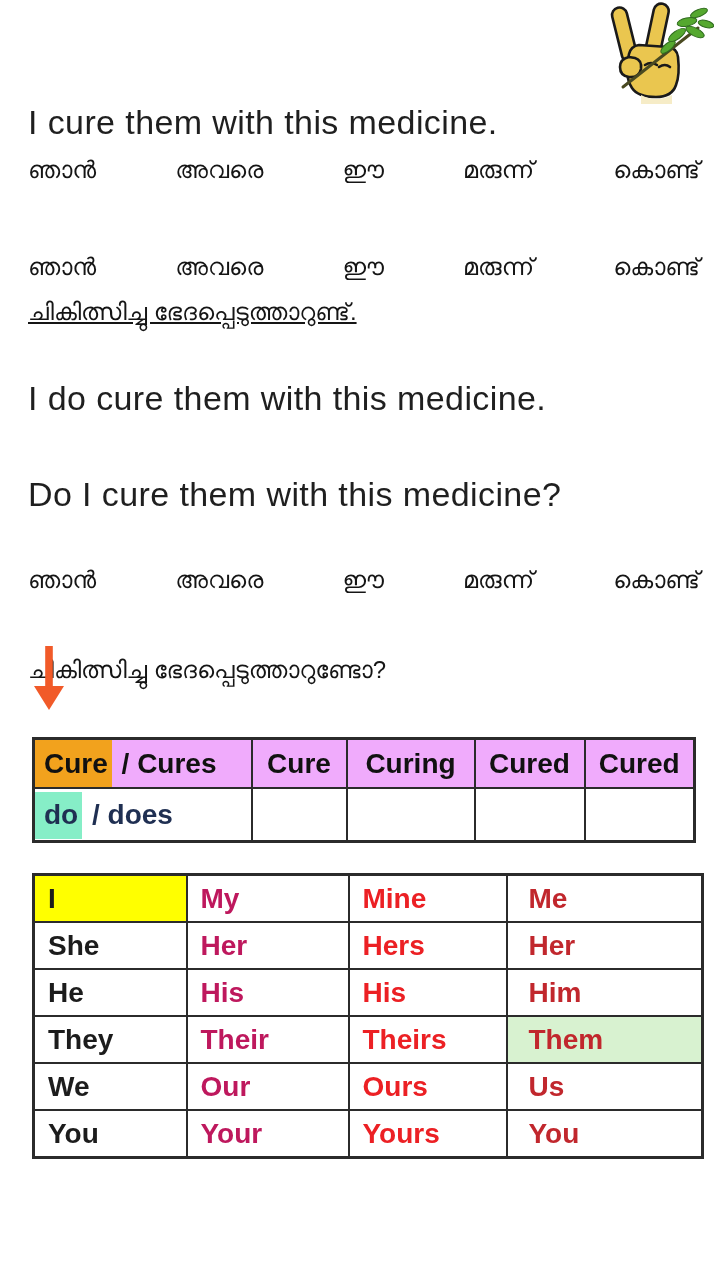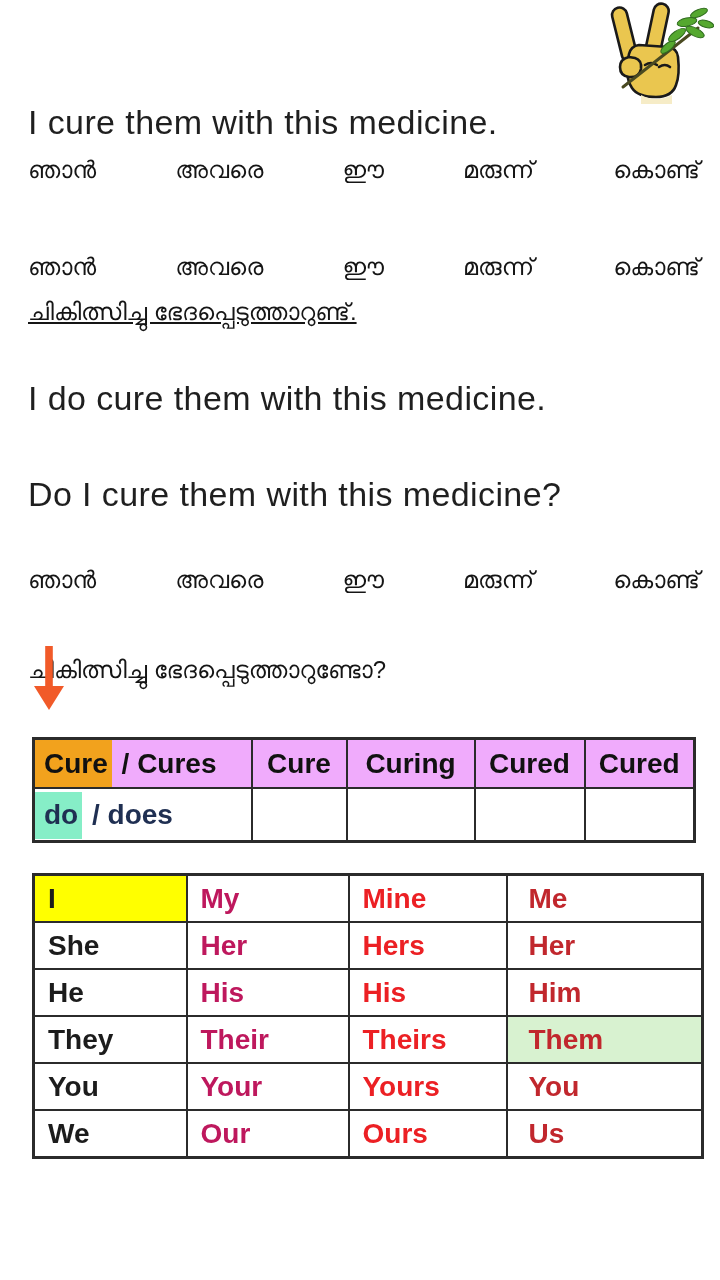--- a/index.html
+++ b/index.html
@@ -144,27 +144,27 @@
       <td class="c2">His</td>
       <td class="c3">Him</td>
     </tr>
     <tr>
       <td class="c0">They</td>
       <td class="c1">Their</td>
       <td class="c2">Theirs</td>
       <td class="c3 bg-green">Them</td>
     </tr>
     <tr>
+      <td class="c0">We</td>
+      <td class="c1">Our</td>
+      <td class="c2">Ours</td>
+      <td class="c3">Us</td>
+    </tr>
+    <tr>
       <td class="c0">You</td>
       <td class="c1">Your</td>
       <td class="c2">Yours</td>
       <td class="c3">You</td>
-    </tr>
-    <tr>
-      <td class="c0">We</td>
-      <td class="c1">Our</td>
-      <td class="c2">Ours</td>
-      <td class="c3">Us</td>
     </tr>
   </tbody>
     </table>
 
 </div>
 
 </body></html>

